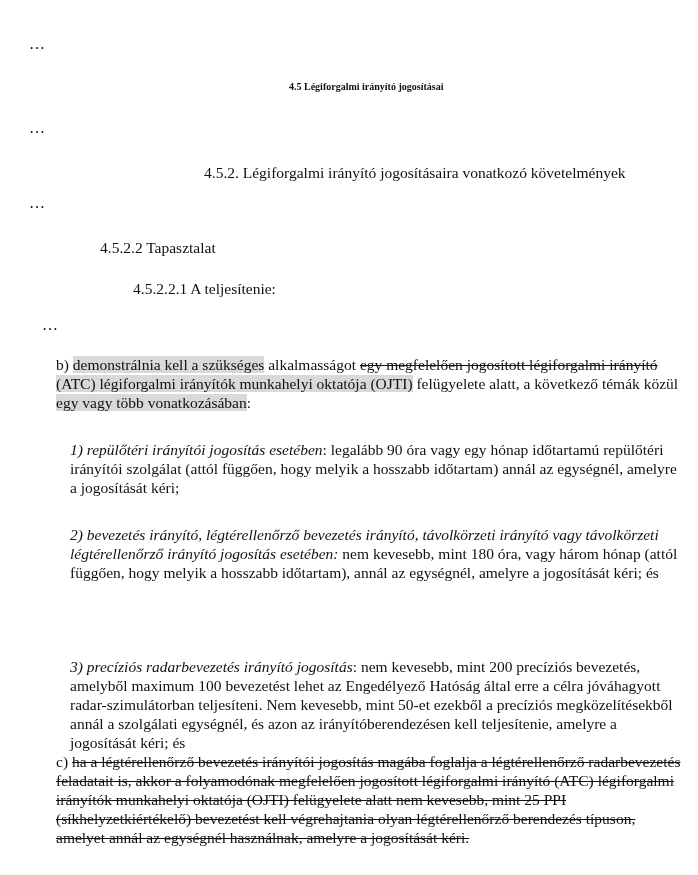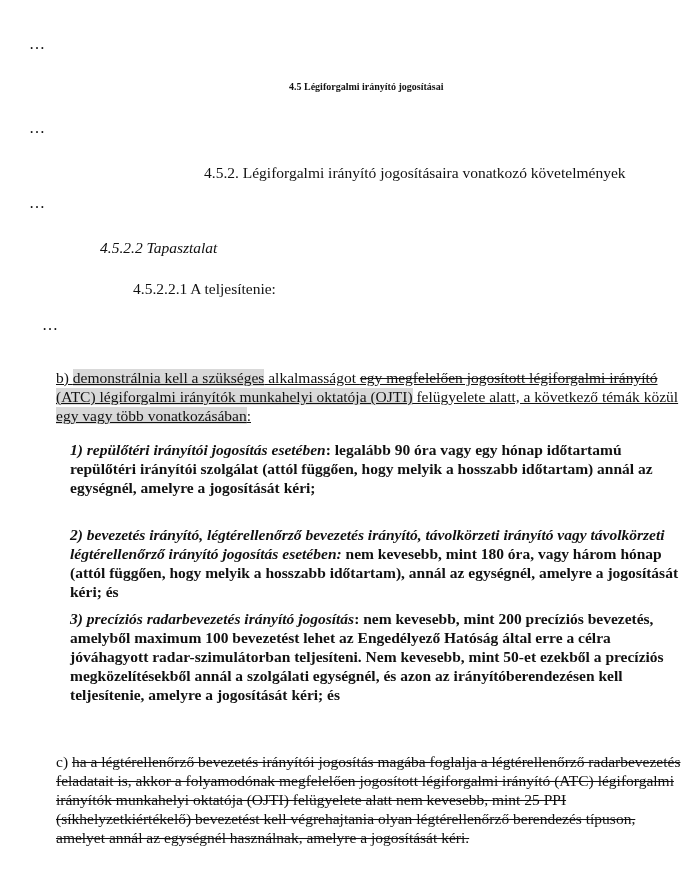--- a/index.html
+++ b/index.html
@@ -22,30 +22,30 @@
     letter-spacing: 1px;
     line-height: 16px;
   }
   .title {
     font-weight: bold;
     font-size: 10px;
   }
   .sub {
     font-size: 15.5px;
   }
-  .italic { font-style: italic; }
+  .italic { }
   .para {
     position: absolute;
     left: 56px;
     width: 626px;
     line-height: 19px;
     font-size: 15.5px;
     white-space: normal;
   }
-  .indent { left: 70px; width: 612px; font-weight: bold; }
+  .indent { left: 70px; width: 612px; }
   .hl { background: #d9d9d9; }
   .del { text-decoration: line-through; text-decoration-thickness: 1px; }
   .em { font-style: italic; }
 </style>
 </head>
 <body>
 
 <div>
 
   <span class="abs ellipsis" style="left:29px; top:36px;">…</span>
@@ -57,33 +57,33 @@
   <span class="abs sub" style="left:204px; top:164px;">4.5.2.  Légiforgalmi irányító jogosításaira vonatkozó követelmények</span>
 
   <span class="abs ellipsis" style="left:29px; top:195px;">…</span>
 
   <span class="abs sub italic" style="left:100px; top:239px;">4.5.2.2 Tapasztalat</span>
 
   <span class="abs sub" style="left:133px; top:280px;">4.5.2.2.1 A teljesítenie:</span>
 
   <span class="abs ellipsis" style="left:42px; top:317px;">…</span>
 
-  <div class="para" style="top:368px;text-decoration:underline;">
+  <div class="para" style="top:355px;">
     <span>b) </span><span class="hl">demonstrálnia kell a szükséges</span><span> alkalmasságot </span><span class="del">egy megfelelően jogosított légiforgalmi irányító</span><span> </span><span class="hl">(ATC) légiforgalmi irányítók munkahelyi oktatója (OJTI)</span><span> felügyelete alatt, a következő témák közül </span><span class="hl">egy vagy több vonatkozásában</span><span>:</span>
   </div>
 
   <div class="para indent" style="top:440px;">
     <span class="em">1) repülőtéri irányítói jogosítás esetében</span><span>: legalább 90 óra vagy egy hónap időtartamú repülőtéri irányítói szolgálat (attól függően, hogy melyik a hosszabb időtartam) annál az egységnél, amelyre a jogosítását kéri;</span>
   </div>
 
   <div class="para indent" style="top:525px;">
     <span class="em">2) bevezetés irányító, légtérellenőrző bevezetés irányító, távolkörzeti irányító vagy távolkörzeti légtérellenőrző irányító jogosítás esetében:</span><span> nem kevesebb, mint 180 óra, vagy három hónap (attól függően, hogy melyik a hosszabb időtartam), annál az egységnél, amelyre a jogosítását kéri; és</span>
   </div>
 
-  <div class="para indent" style="top:609px;">
+  <div class="para indent" style="top:657px;">
     <span class="em">3) precíziós radarbevezetés irányító jogosítás</span><span>: nem kevesebb, mint 200 precíziós bevezetés, amelyből maximum 100 bevezetést lehet az Engedélyező Hatóság által erre a célra jóváhagyott radar-szimulátorban teljesíteni. Nem kevesebb, mint 50-et ezekből a precíziós megközelítésekből annál a szolgálati egységnél, és azon az irányítóberendezésen kell teljesítenie, amelyre a jogosítását kéri; és</span>
   </div>
 
   <div class="para" style="top:752px;">
     <span>c) </span><span class="del">ha a légtérellenőrző bevezetés irányítói jogosítás magába foglalja a légtérellenőrző radarbevezetés feladatait is, akkor a folyamodónak megfelelően jogosított légiforgalmi irányító (ATC) légiforgalmi irányítók munkahelyi oktatója (OJTI) felügyelete alatt nem kevesebb, mint 25 PPI (síkhelyzetkiértékelő) bevezetést kell végrehajtania olyan légtérellenőrző berendezés típuson, amelyet annál az egységnél használnak, amelyre a jogosítását kéri.</span>
   </div>
 
 </div>
 
 </body></html>

